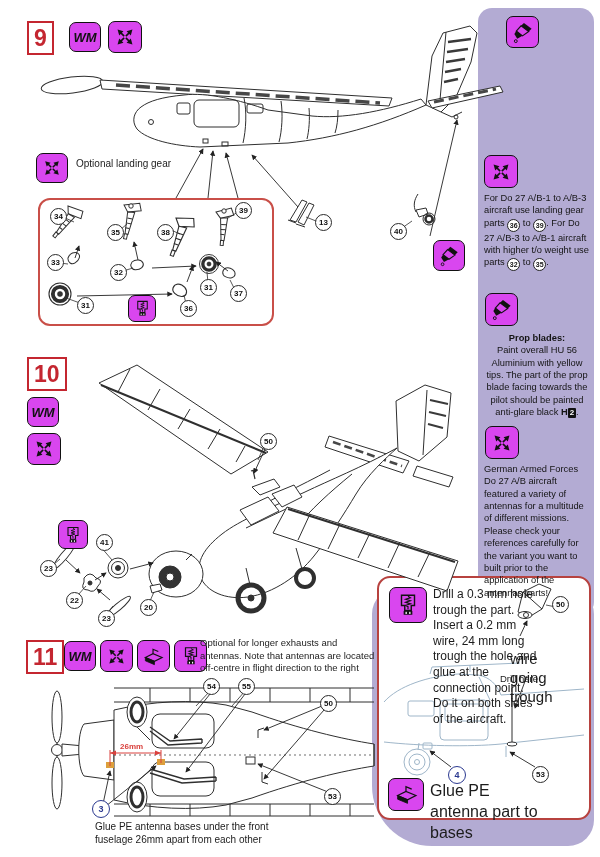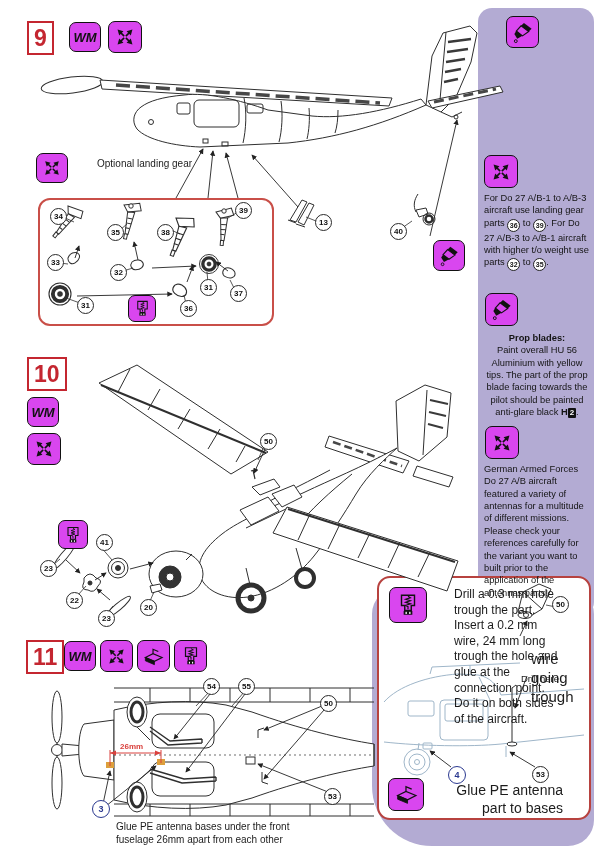--- a/index.html
+++ b/index.html
@@ -25,21 +25,21 @@
         display:flex;align-items:center;justify-content:center;z-index:6;}
   .ibox svg{display:block;}
   .wm{font-weight:bold;font-style:italic;font-size:13px;color:#111;letter-spacing:0;}
   
   .pc{position:absolute;width:15px;height:15px;border:1.2px solid #2a2a2a;border-radius:50%;
       background:#fff;font-size:8px;line-height:15px;font-weight:bold;text-align:center;
       color:#111;z-index:6;}
   .pc.blue{width:16px;height:16px;border:1.6px solid #2b3990;color:#2b3990;
       font-size:9px;line-height:16px;}
   
-  .txt{position:absolute;color:#1c1c1c;z-index:6;margin-left:21px;}
+  .txt{position:absolute;color:#1c1c1c;z-index:6;}
   .sb-text{position:absolute;left:484px;width:106px;font-size:9.3px;line-height:1.33;
       color:#141414;z-index:6;margin:0;}
   .sb-text.center{text-align:center;}
   .hb{display:inline-block;background:#111;color:#fff;font-weight:bold;font-size:8px;
       line-height:10px;padding:0 2px;border-radius:1px;}
   .ipc{display:inline-block;width:11px;height:11px;border:1px solid #222;border-radius:50%;
       font-size:7px;line-height:11px;font-weight:bold;text-align:center;background:#fff;
       vertical-align:-2px;}
   .dim-label{position:absolute;color:#d9413d;font-size:8px;font-weight:bold;z-index:6;}
 </style>
@@ -364,20 +364,21 @@
     <svg width="23" height="23">
         <use href="#ic-pe"></use>
       </svg>
     </div>
   <div class="ibox" style="left:174px;top:640px;width:31px;height:30px;">
     <svg width="22" height="22">
         <use href="#ic-drill"></use>
       </svg>
     </div>
 
+  <div class="txt" style="left:200px;top:637px;width:178px;font-size:9.5px;line-height:1.32;">Optional for longer exhausts and antennas. Note that antennas are located off-centre in flight direction to the right</div>
 
   <div class="dim-label" style="left:120px;top:742px;text-align:center;">26mm</div>
   <div class="txt" style="left:95px;top:820px;width:212px;font-size:10px;line-height:1.3;">Glue PE antenna bases under the front fuselage 26mm apart from each other</div>
 
   <div class="pc" style="left:50px;top:208px;">34</div>
   <div class="pc" style="left:107px;top:224px;">35</div>
   <div class="pc" style="left:157px;top:224px;">38</div>
   <div class="pc" style="left:235px;top:202px;">39</div>
   <div class="pc" style="left:47px;top:254px;">33</div>
   <div class="pc" style="left:110px;top:264px;">32</div>
@@ -445,15 +446,15 @@
   <div class="txt" style="left:510px;top:650px;width:62px;font-size:15px;line-height:1.25;">wire going trough</div>
 
   <div class="pc blue" style="left:448px;top:766px;">4</div>
   <div class="pc" style="left:532px;top:766px;">53</div>
 
   <div class="ibox" style="left:388px;top:778px;width:34px;height:31px;">
     <svg width="25" height="25">
         <use href="#ic-pe"></use>
       </svg>
     </div>
-  <div class="txt" style="left:430px;top:781px;width:112px;font-size:14px;line-height:1.3;text-align:right;">Glue PE antenna part to bases</div>
+  <div class="txt" style="left:430px;top:781px;width:112px;font-size:16px;line-height:1.3;">Glue PE antenna part to bases</div>
 
 </div>
 
 </body></html>

